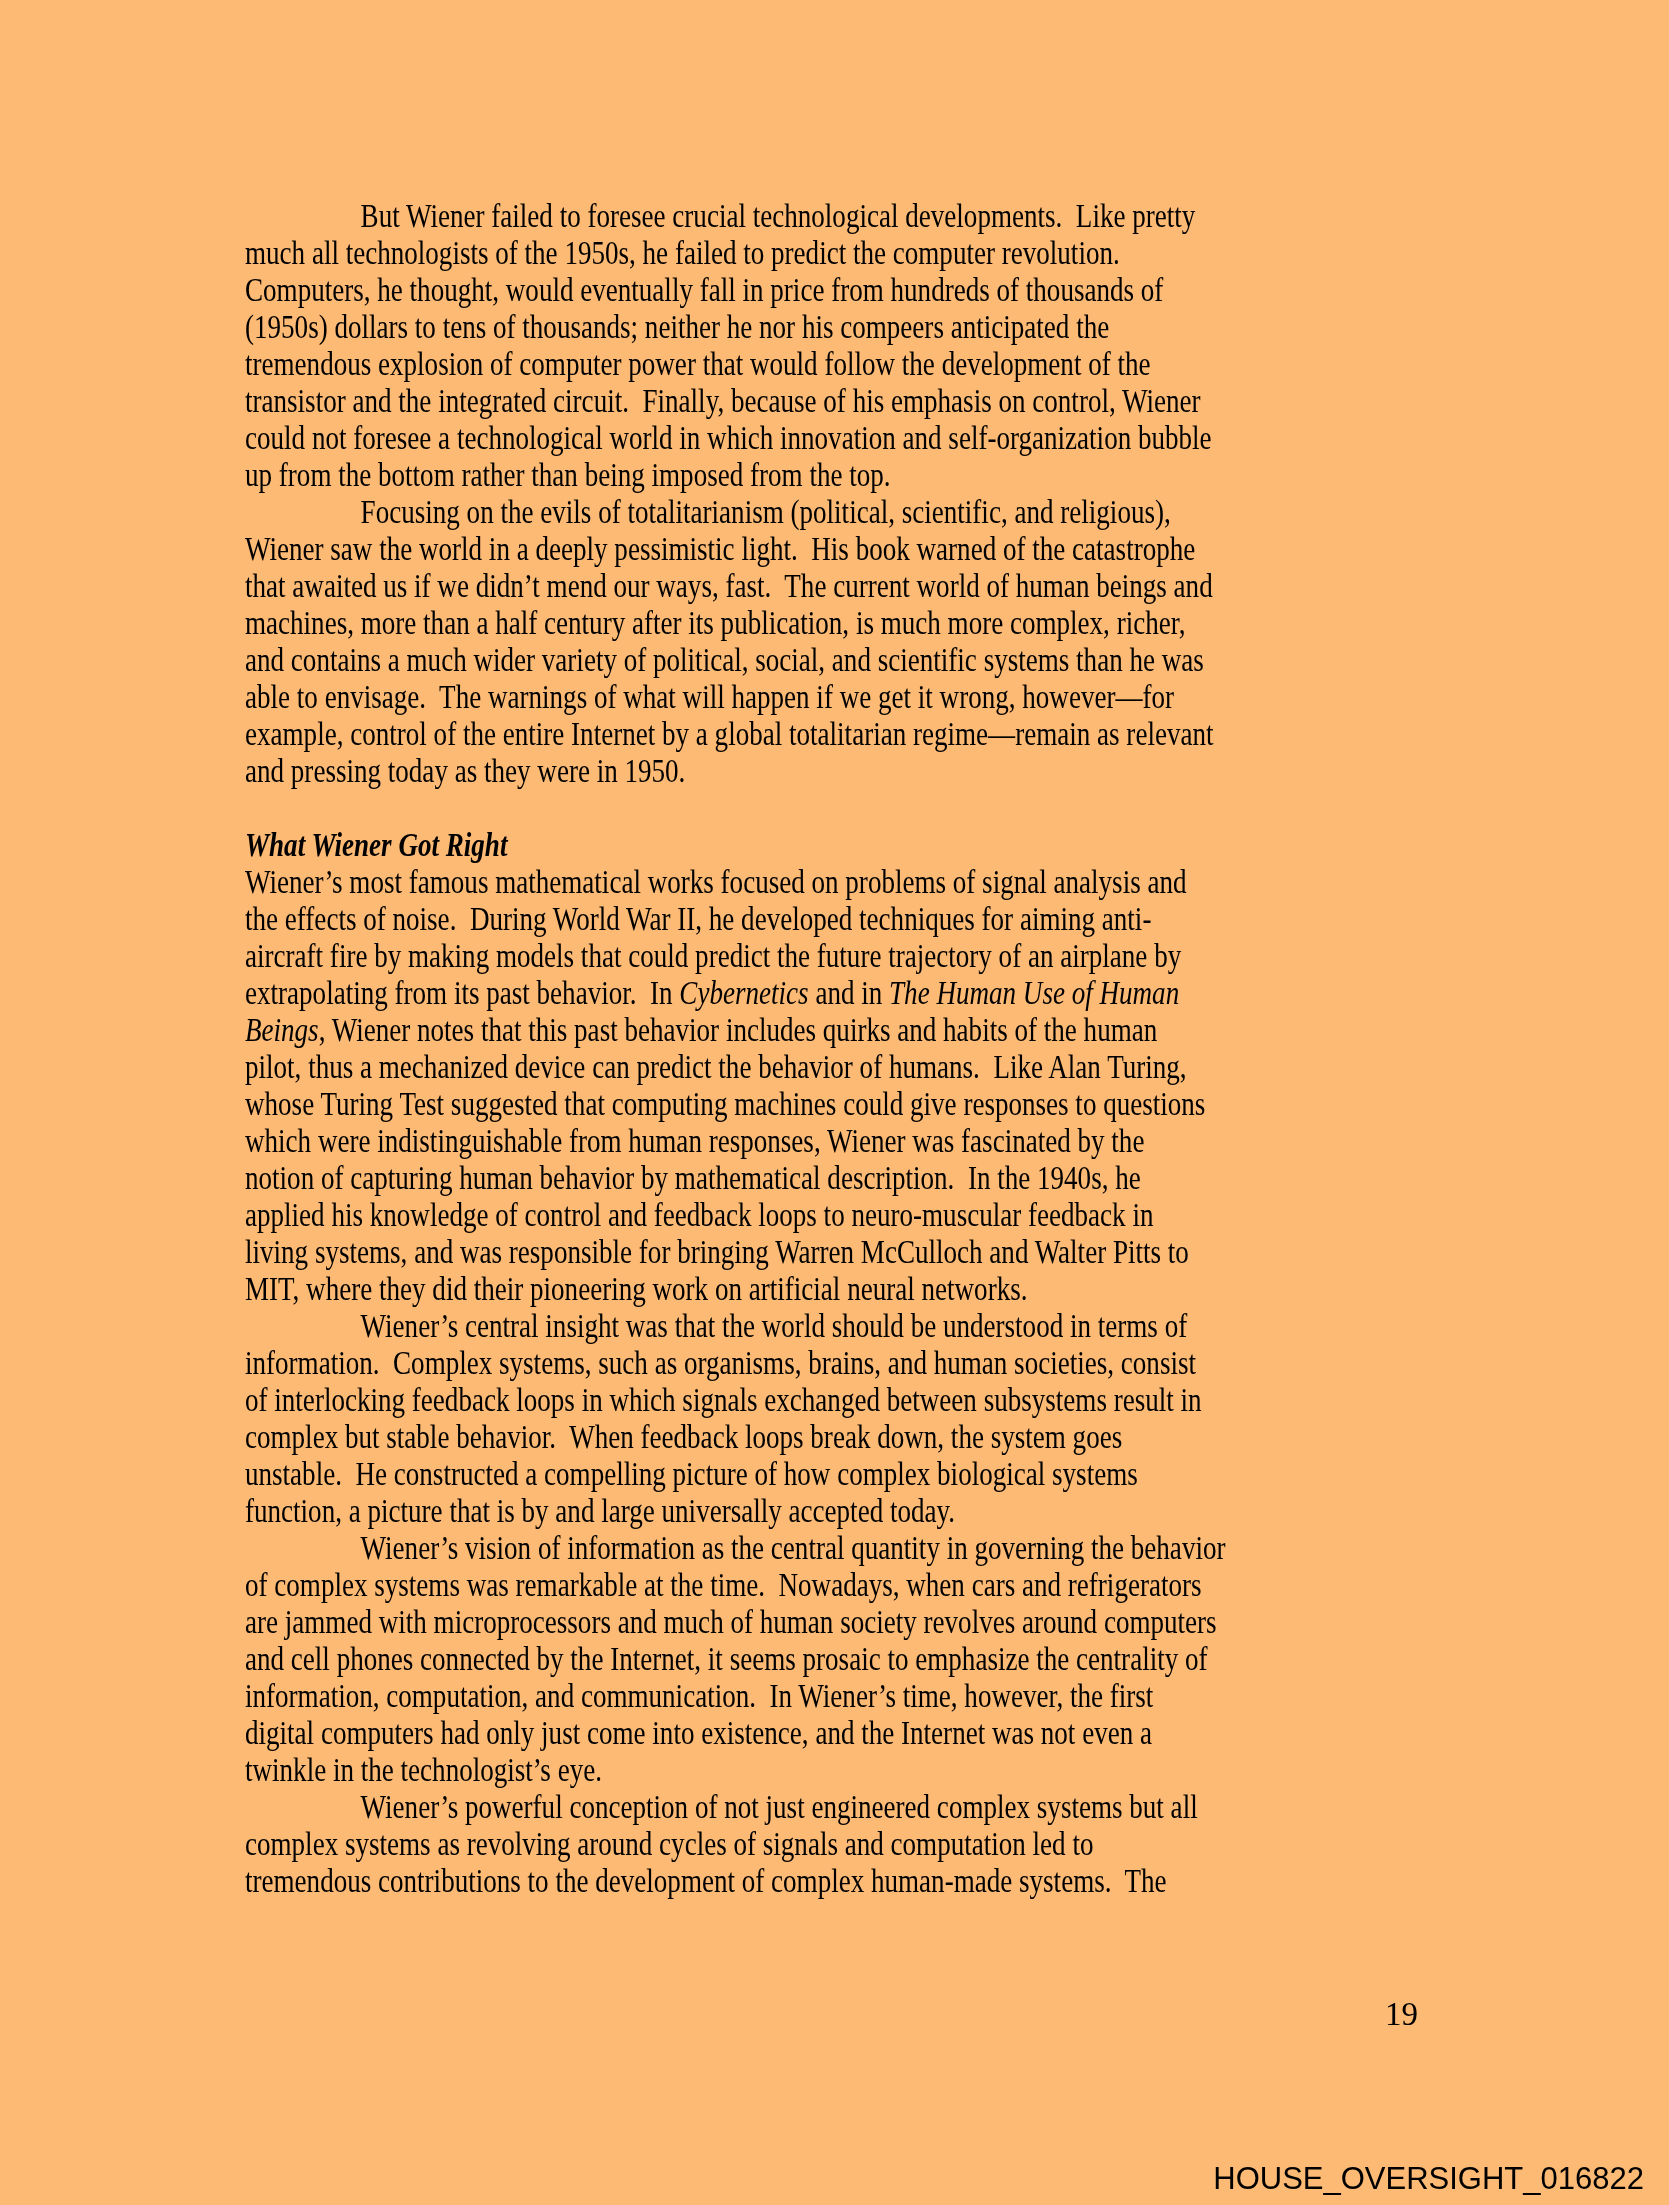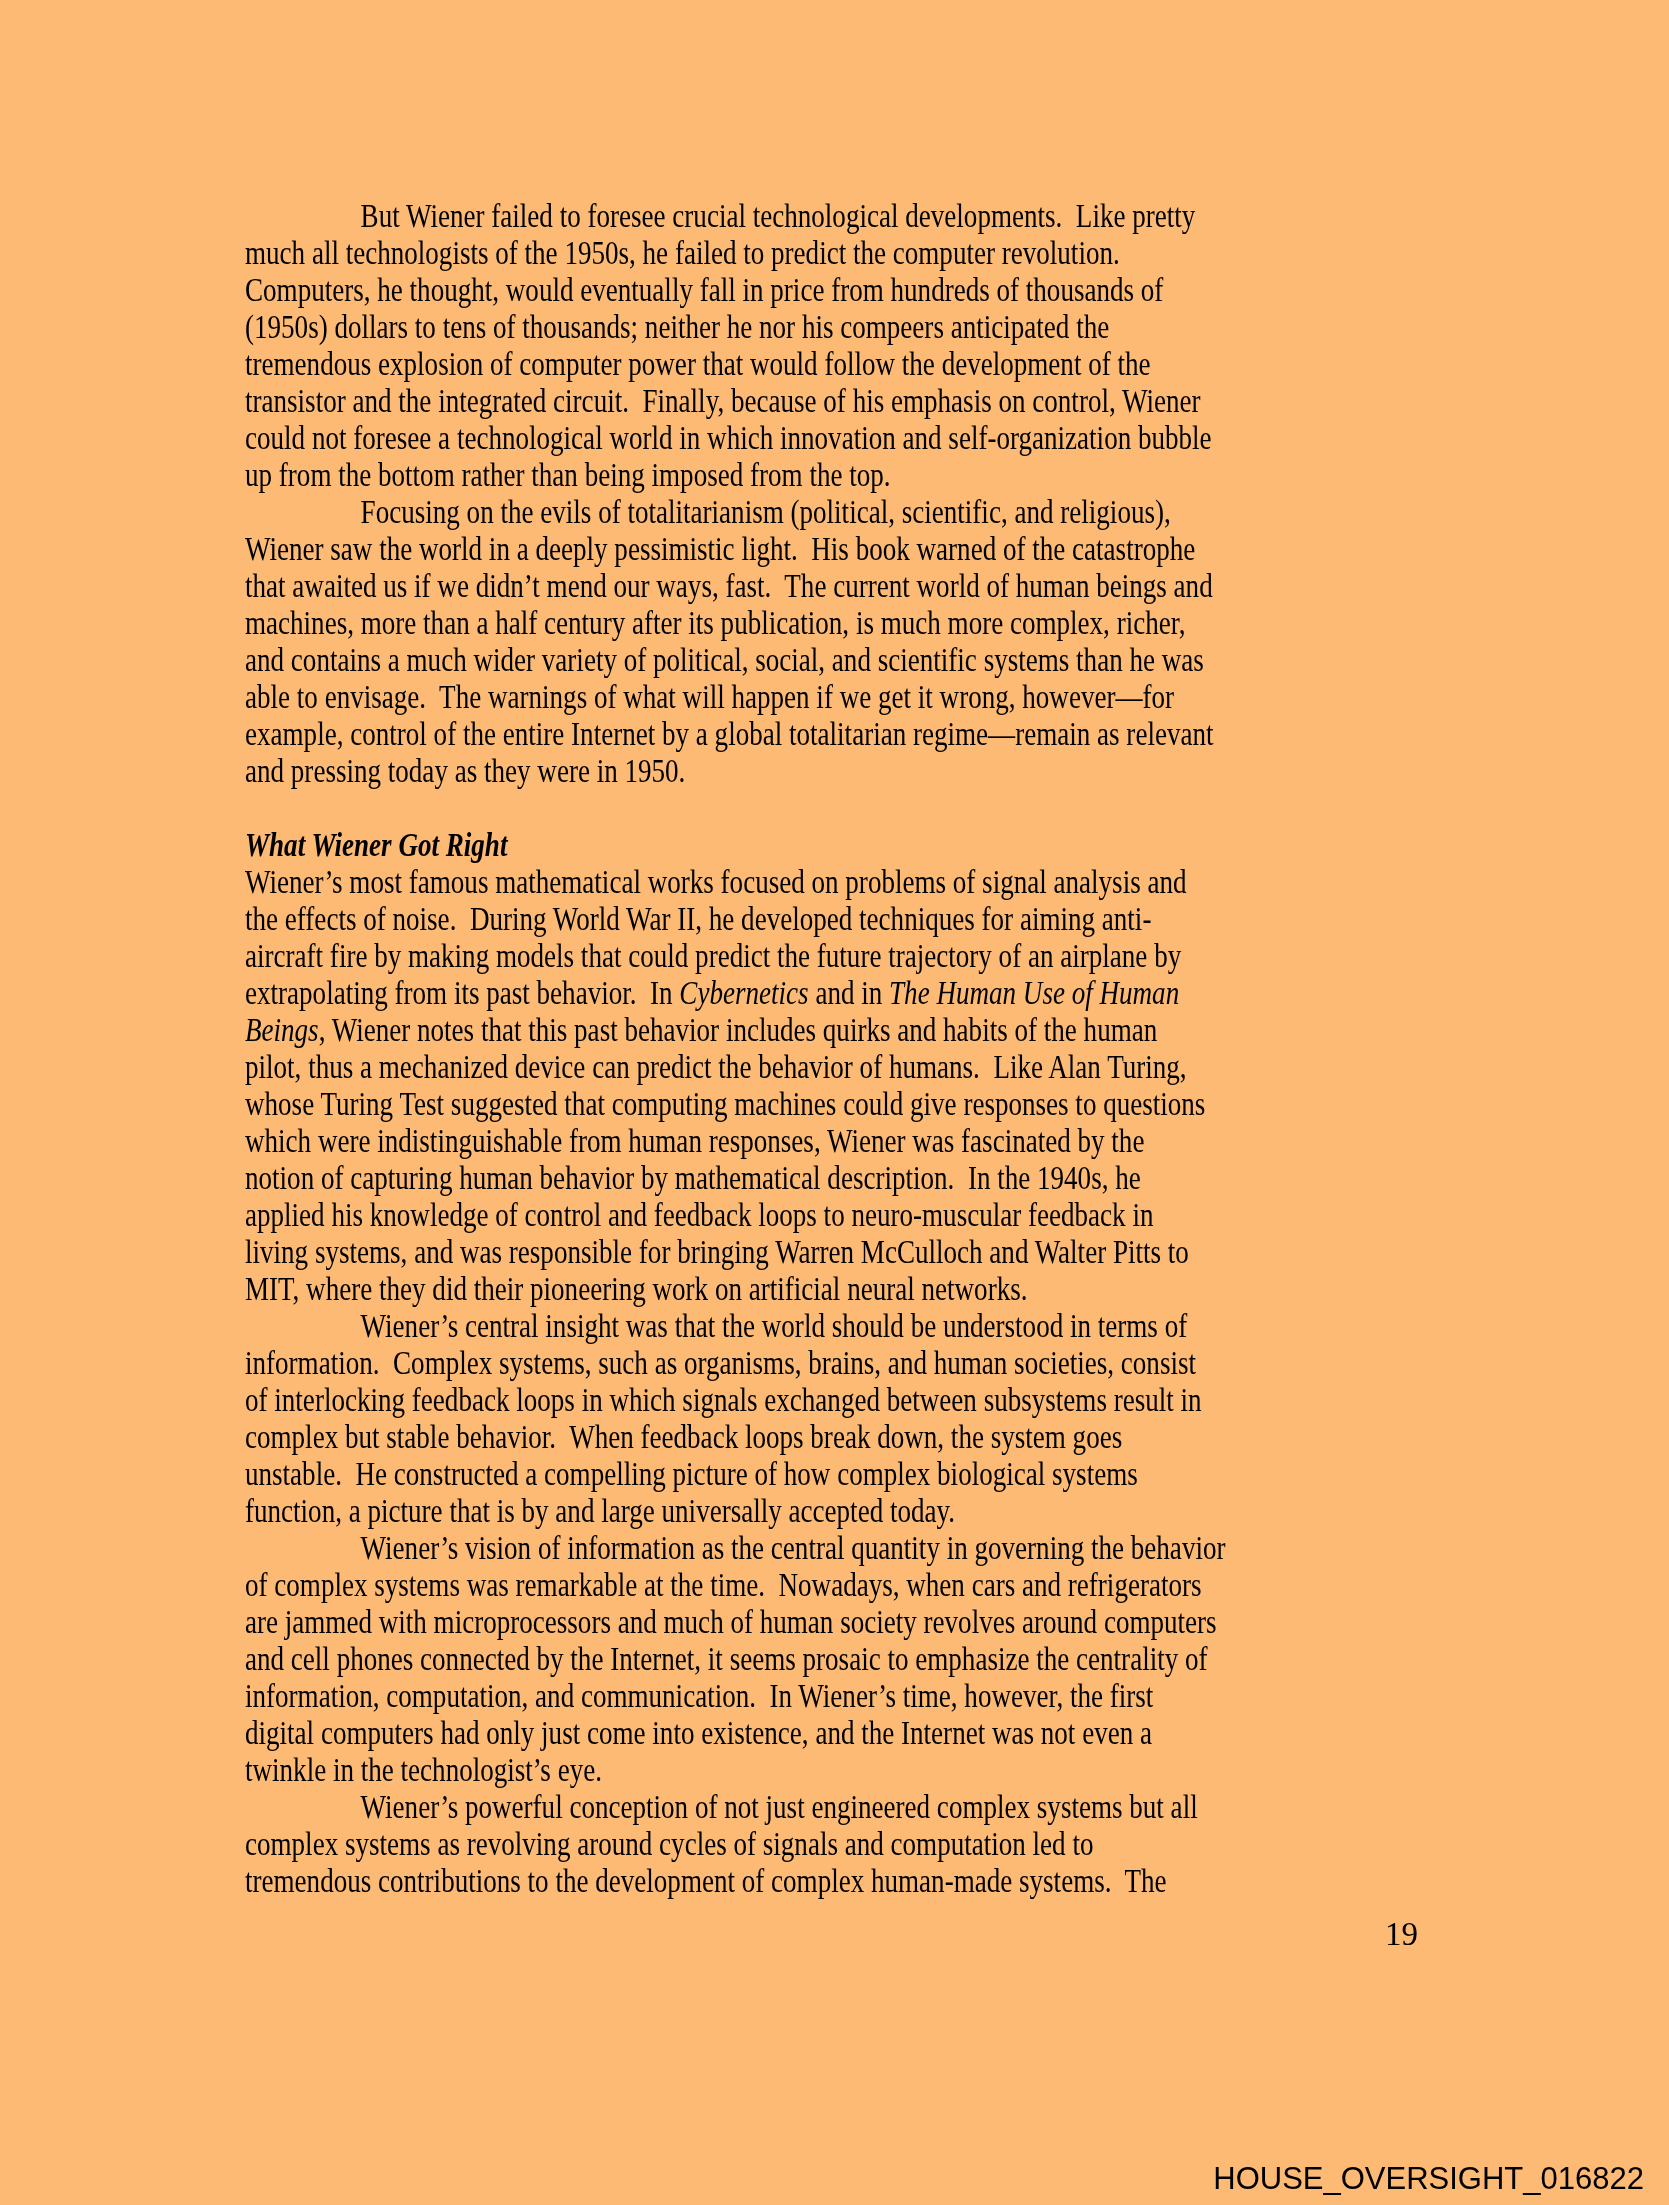--- a/index.html
+++ b/index.html
@@ -38,21 +38,21 @@
     font-size: 33px;
     line-height: 37px;
     font-weight: bold;
     font-style: italic;
     margin: 37px 0 0 0;
     white-space: pre;
   }
   .pagenum {
     position: absolute;
     left: 1385px;
-    top: 1918px;
+    top: 1998px;
     font-family: "Liberation Serif", serif;
     font-size: 33px;
     line-height: 33px;
   }
   .bates {
     position: absolute;
     top: 2163px;
     right: 25px;
     font-family: "Liberation Sans", sans-serif;
     font-size: 31px;

